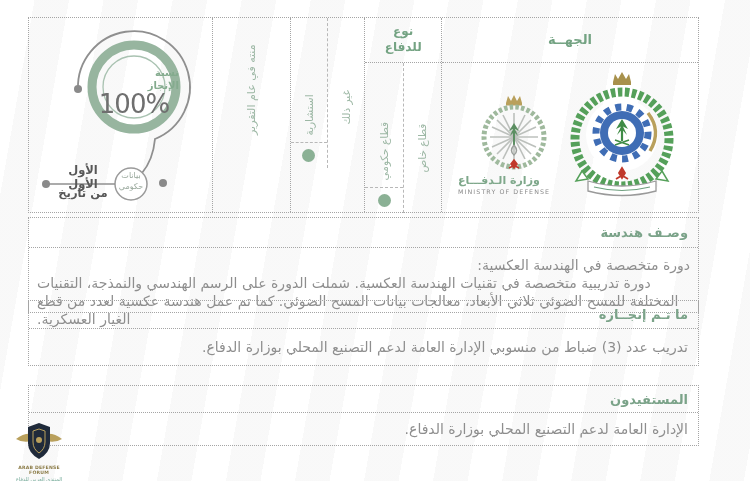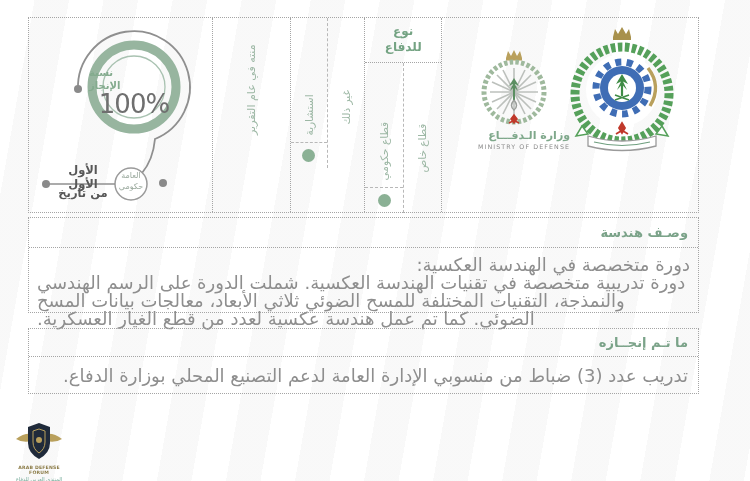--- a/index.html
+++ b/index.html
@@ -39,52 +39,52 @@
     transform:rotate(-90deg) translateY(50%);
   }
   .dot-cell{
     position:absolute; bottom:0; left:0; width:100%; height:26px;
     border-top:1px dashed #b8b8b8; display:flex; align-items:center; justify-content:center;
   }
   .green-dot{ width:13px; height:13px; border-radius:50%; background:#8bb195; }
 
   
   .entity-body{ position:relative; height:150px; }
-  .mod-logo{ position:absolute; left:16px; top:30px; width:112px; text-align:right; }
+  .mod-logo{ position:absolute; left:16px; top:30px; width:112px; text-align:left; }
   .mod-name-ar{ display:block; color:#7fa88b; font-weight:bold; font-size:11px; line-height:1.1; }
   .mod-name-en{ display:block; color:#8a8a8a; font-size:6.3px; letter-spacing:1.1px; margin-top:1px; }
   .gami-logo{ position:absolute; right:12px; top:6px; width:128px; height:138px; }
 
   
   .progress-panel{ width:183px; }
-  .pct-label{ position:absolute; left:60px; top:48px; width:90px; text-align:left;
+  .pct-label{ position:absolute; left:60px; top:48px; width:90px; text-align:right;
     color:#84ab8e; font-size:10px; font-weight:bold; line-height:1.3; }
   .pct-value{ position:absolute; left:60px; top:71px; width:90px; text-align:center;
     color:#6f6f6f; font-size:26px; letter-spacing:-1px; font-weight:normal; }
   .start-label{ position:absolute; left:85px; top:153px; width:34px; text-align:center;
     font-size:8px; color:#99a89c; line-height:1.35; }
   .q1{ position:absolute; left:26px; top:145px; width:56px; text-align:center;
     font-weight:bold; font-size:11.5px; color:#575757; }
   .q2{ position:absolute; left:26px; top:168px; width:56px; text-align:center;
     font-weight:bold; font-size:11.5px; color:#575757; }
 
   
   .section{ position:absolute; left:28px; width:671px; border:1px dotted #a5a5a5; }
   .section-header{
     border-bottom:1px dotted #a5a5a5; display:flex; align-items:center;
     direction:rtl; padding:0 10px;
     color:#7ba389; font-weight:bold; font-size:13px;
   }
-  .section-body{ direction:rtl; color:#8e8e8e; font-size:18px; }
+  .section-body{ direction:rtl; color:#8e8e8e; font-size:14px; }
   #sec-desc{ top:217px; height:96px; }
   #sec-desc .section-header{ height:30px; }
   #sec-desc .section-body{ padding:8px 8px 0 8px; line-height:18px; }
   .desc-line1{ text-align:right; }
   .desc-par{ text-align:left; }
-  #sec-done{ top:328px; height:66px; }
+  #sec-done{ top:300px; height:66px; }
   #sec-done .section-header{ height:28px; }
   #sec-done .section-body{ height:36px; display:flex; align-items:center; padding:0 10px; }
   #sec-benef{ top:385px; height:61px; }
   #sec-benef .section-header{ height:27px; }
   #sec-benef .section-body{ height:32px; display:flex; align-items:center; padding:0 10px; }
 
   
   .forum-mark{ position:absolute; left:8px; top:421px; width:62px; text-align:center; }
   .forum-en{ display:block; font-size:4.6px; font-weight:bold; color:#8a7a45; letter-spacing:0.2px; }
   .forum-ar{ display:block; font-size:5.2px; color:#79ad9c; margin-top:1px; }
@@ -110,21 +110,21 @@
 
         <line x1="17" y1="166" x2="86" y2="166" stroke="#8f8f8f" stroke-width="1.5"></line>
         <circle cx="17" cy="166" r="4" fill="#8a8a8a"></circle>
       </svg>
       <div class="pct-label">
         <span>نسبة</span><br>
         <span>الإنجاز</span>
       </div>
       <div class="pct-value">100%</div>
       <div class="start-label">
-        <span>العامة</span><br>
+        <span>بيانات</span><br>
         <span>حكومي</span>
       </div>
       <div class="q1">الأول الأول</div>
       <div class="q2">من تاريخ</div>
     </div>
 
     <div class="col" style="width:78px">
       <div class="col-body">
         <div class="subcol">
           <span class="vlabel" style="bottom:33px; font-size:11px;">منته في عام التقرير</span>
@@ -157,20 +157,23 @@
             <span class="green-dot"></span>
           </div>
         </div>
         <div class="subcol divided">
           <span class="vlabel" style="bottom:41px">قطاع خاص</span>
         </div>
       </div>
     </div>
 
     <div class="col" style="width:258px">
+      <div class="col-header" style="font-size:13px">
+        <span>الجهــة</span>
+      </div>
       <div class="entity-body">
 
         <div class="mod-logo">
           <svg width="112" height="78" viewBox="0 0 112 78">
 
             <path d="M48,10 L50,3 L53,8 L56,2 L59,8 L62,3 L64,10 Z" fill="#b9a05c"></path>
             <rect x="48" y="10" width="16" height="2.5" fill="#b9a05c"></rect>
 
             <circle cx="56" cy="44" r="30" fill="none" stroke="#9fb99d" stroke-width="5" stroke-dasharray="3.5,2.2"></circle>
 
@@ -237,20 +240,28 @@
 
   <div class="section" id="sec-done">
     <div class="section-header">
       <span>ما تـم إنجــازه</span>
     </div>
     <div class="section-body">
       <span>تدريب عدد (3) ضباط من منسوبي الإدارة العامة لدعم التصنيع المحلي بوزارة الدفاع.</span>
     </div>
   </div>
 
+  <div class="section" id="sec-benef">
+    <div class="section-header">
+      <span>المستفيدون</span>
+    </div>
+    <div class="section-body">
+      <span>الإدارة العامة لدعم التصنيع المحلي بوزارة الدفاع.</span>
+    </div>
+  </div>
 
   <div class="forum-mark">
     <svg width="54" height="40" viewBox="0 0 54 40">
       <path d="M4,18 Q14,10 24,14 L20,20 Q10,22 4,18 Z" fill="#b9a05c"></path>
       <path d="M50,18 Q40,10 30,14 L34,20 Q44,22 50,18 Z" fill="#b9a05c"></path>
       <path d="M27,2 L38,6 L38,22 Q38,32 27,38 Q16,32 16,22 L16,6 Z" fill="#1f2a3a"></path>
       <path d="M27,8 L33,10 L33,21 Q33,28 27,32 Q21,28 21,21 L21,10 Z" fill="none" stroke="#b9a05c" stroke-width="1"></path>
       <circle cx="27" cy="19" r="3" fill="#b9a05c"></circle>
     </svg>
     <span class="forum-en">ARAB DEFENSE FORUM</span>

